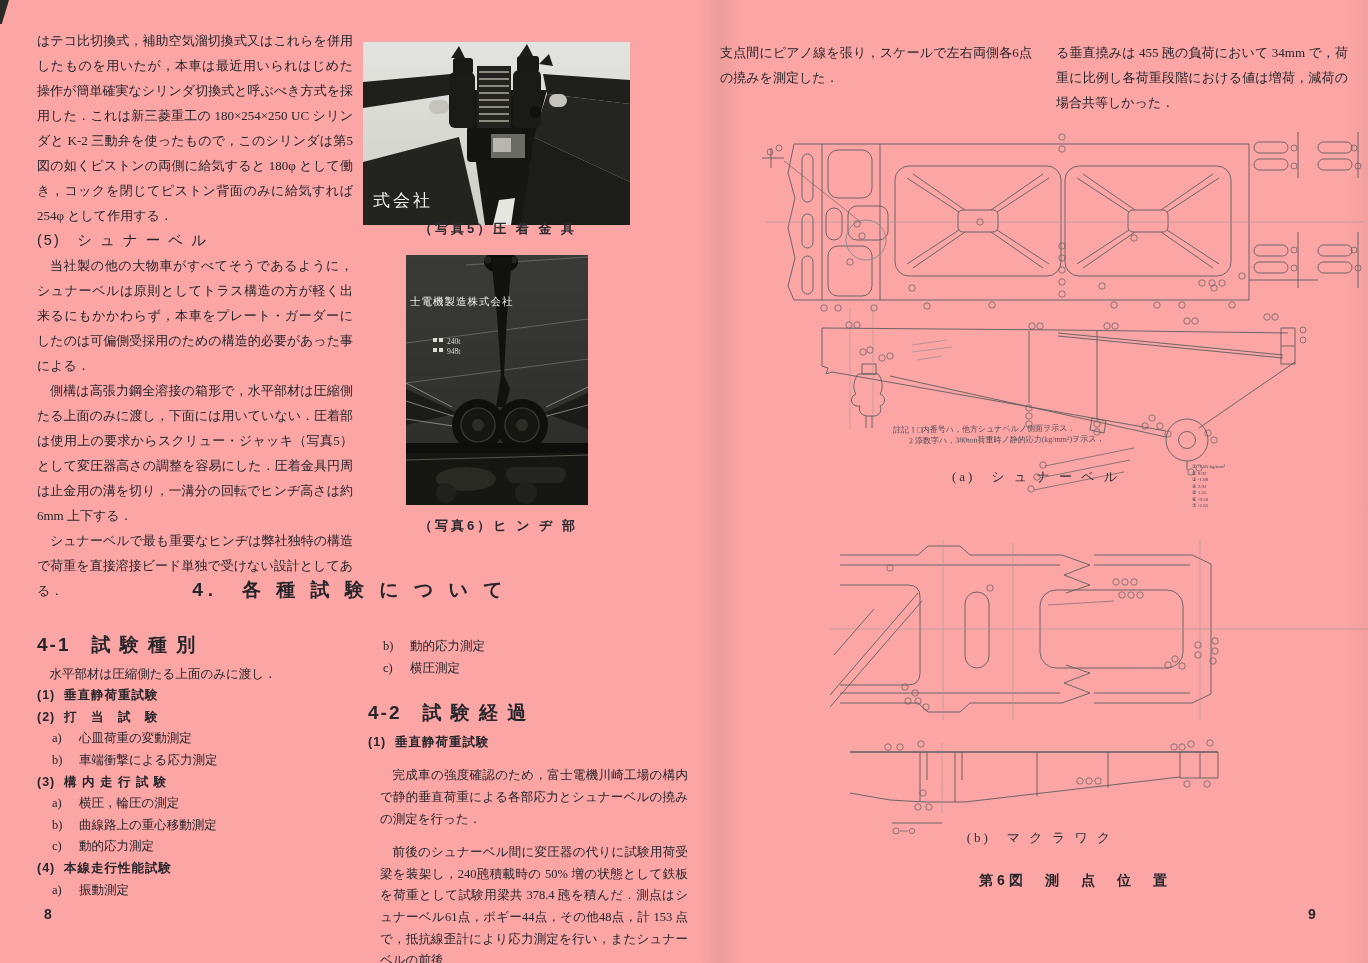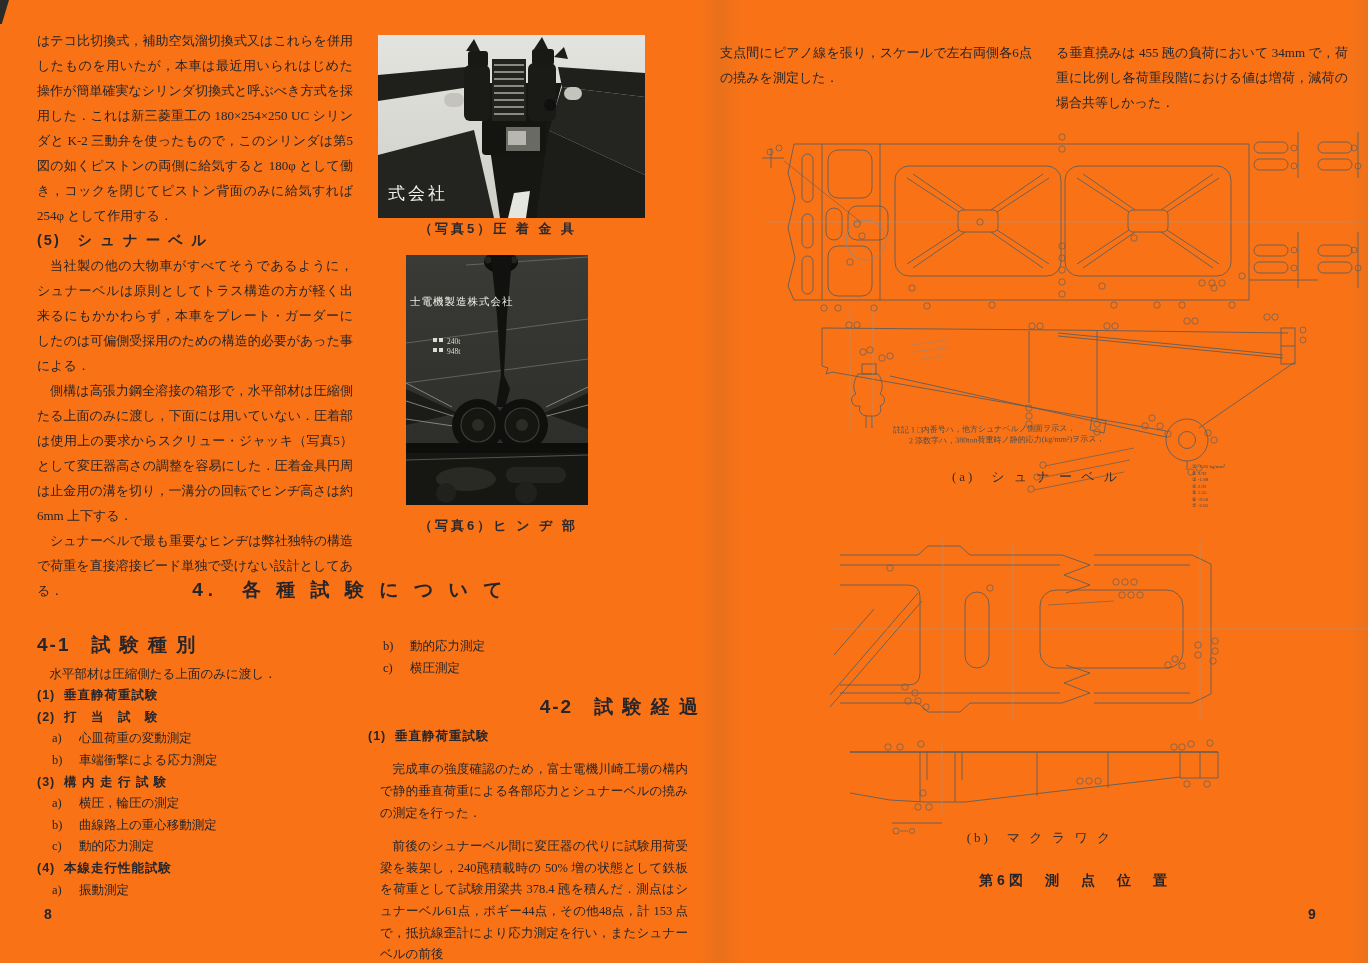--- a/index.html
+++ b/index.html
@@ -1,22 +1,22 @@
 <!DOCTYPE html>
 <html><head>
 <meta charset="utf-8">
 <style>
   html,body{margin:0;padding:0;background:#e9e8e4;}
-  .sheet{position:relative;width:1368px;height:963px;background:#f97316;overflow:hidden;
+  .sheet{position:relative;width:1368px;height:963px;background:#fca5a5;overflow:hidden;
          font-family:"Liberation Serif","DejaVu Serif",serif;color:#25252a;}
   .abs{position:absolute;}
   .body-text{font-size:13px;line-height:25px;text-align:justify;}
   .body-text p{margin:0;text-indent:1em;}
   .body-text p.flush{text-indent:0;}
-  .h5head{font-family:"Liberation Sans","DejaVu Sans",sans-serif;font-weight:bold;
+  .h5head{font-family:"Liberation Sans","DejaVu Sans",sans-serif;font-weight:normal;
           font-size:14.5px;letter-spacing:2px;margin:11px 0 9px 0;text-indent:0 !important;}
   .caption{text-align:center;font-size:13px;font-weight:bold;letter-spacing:3px;
            font-family:"Liberation Sans","DejaVu Sans",sans-serif;color:#2a2a2e;}
   .main-heading{text-align:center;font-size:19px;font-weight:bold;letter-spacing:5px;
            font-family:"Liberation Sans","DejaVu Sans",sans-serif;}
   .sec-head{font-family:"Liberation Sans","DejaVu Sans",sans-serif;font-weight:bold;
            font-size:19px;letter-spacing:2px;margin:0 0 8px 0;}
   .list-col{font-size:12.5px;line-height:21.6px;}
   .list-col .intro{text-indent:1em;margin:0;}
   .row{display:flex;}
@@ -47,21 +47,21 @@
   <div>
 
     <div class="abs body-text" style="left:37px;top:28px;width:316px;">
       <p class="flush">はテコ比切換式，補助空気溜切換式又はこれらを併用したものを用いたが，本車は最近用いられはじめた操作が簡単確実なシリンダ切換式と呼ぶべき方式を採用した．これは新三菱重工の 180×254×250 UC シリンダと K-2 三動弁を使ったもので，このシリンダは第5図の如くピストンの両側に給気すると 180φ として働き，コックを閉じてピストン背面のみに給気すれば 254φ として作用する．</p>
       <p class="h5head">(5)　シ ュ ナ ー ベ ル</p>
       <p>当社製の他の大物車がすべてそうであるように，シュナーベルは原則としてトラス構造の方が軽く出来るにもかかわらず，本車をプレート・ガーダーにしたのは可偏側受採用のための構造的必要があった事による．</p>
       <p>側構は高張力鋼全溶接の箱形で，水平部材は圧縮側たる上面のみに渡し，下面には用いていない．圧着部は使用上の要求からスクリュー・ジャッキ（写真5）として変圧器高さの調整を容易にした．圧着金具円周は止金用の溝を切り，一溝分の回転でヒンヂ高さは約6mm 上下する．</p>
       <p>シュナーベルで最も重要なヒンヂは弊社独特の構造で荷重を直接溶接ビード単独で受けない設計としてある．</p>
     </div>
 
-    <div class="abs" style="left:363px;top:35px;margin-left:15px;">
+    <div class="abs" style="left:363px;top:42px;">
       <svg class="photo-frame" width="267" height="183" viewBox="0 0 267 183">
         <defs>
           <linearGradient id="sky1" x1="0" y1="0" x2="0" y2="1">
             <stop offset="0" stop-color="#e3e3df"></stop>
               <stop offset="1" stop-color="#cfcfc8"></stop>
           </linearGradient>
         </defs>
         <rect x="0" y="0" width="267" height="183" fill="url(#sky1)"></rect>
 
         <polygon points="0,40 88,32 92,52 0,66" fill="#1f1f1c"></polygon>
@@ -207,21 +207,21 @@
 
     <div class="abs list-col" style="left:368px;top:636px;width:332px;">
       <div class="row sub">
           <span class="num">b)</span>
           <span>動的応力測定</span>
         </div>
       <div class="row sub">
           <span class="num">c)</span>
           <span>横圧測定</span>
         </div>
-      <div class="sec-head" style="margin-top:17px;text-align:right;">4-2　試 験 経 過</div>
+      <div class="sec-head" style="margin-top:23px;">4-2　試 験 経 過</div>
       <div class="row groupb">
           <span class="num">(1)</span>
           <span>垂直静荷重試験</span>
         </div>
       <div class="para-block">
         <p>完成車の強度確認のため，富士電機川崎工場の構内で静的垂直荷重による各部応力とシュナーベルの撓みの測定を行った．</p>
         <p>前後のシュナーベル間に変圧器の代りに試験用荷受梁を装架し，240瓲積載時の 50% 増の状態として鉄板を荷重として試験用梁共 378.4 瓲を積んだ．測点はシュナーベル61点，ボギー44点，その他48点，計 153 点で，抵抗線歪計により応力測定を行い，またシュナーベルの前後</p>
       </div>
     </div>
 

